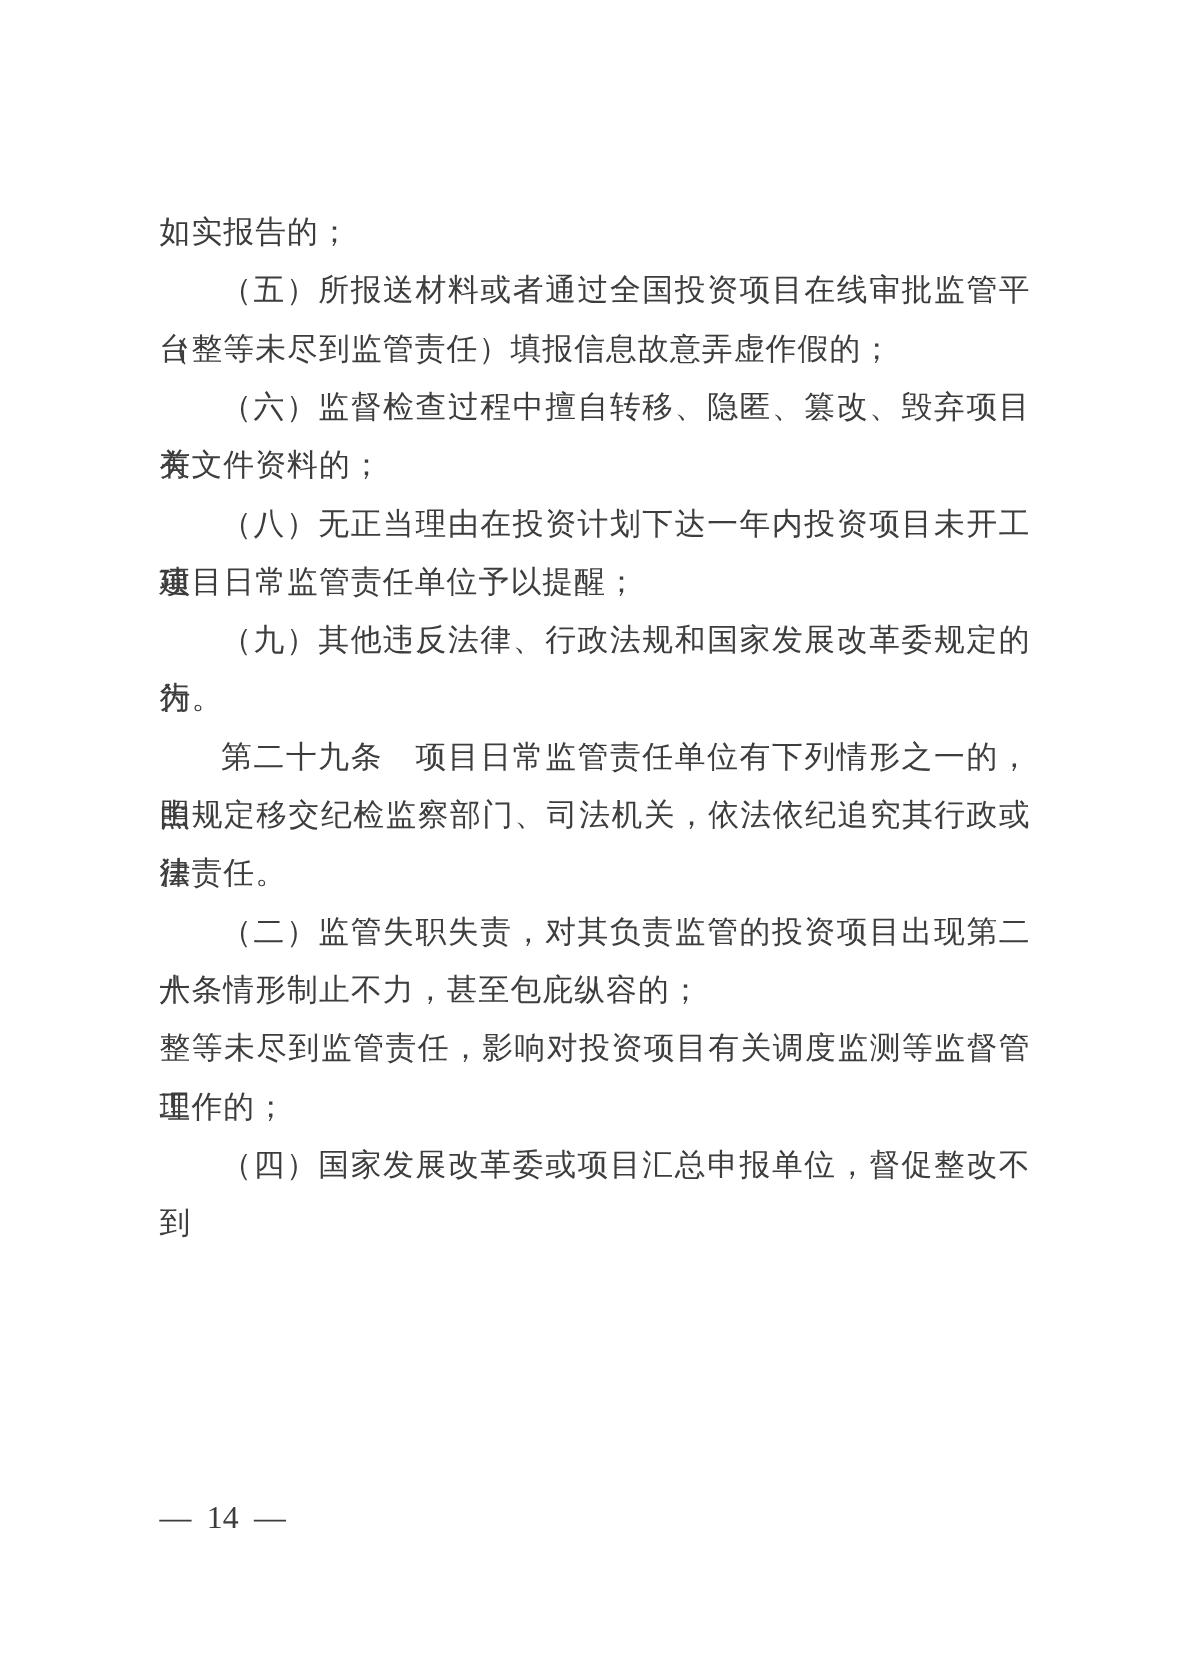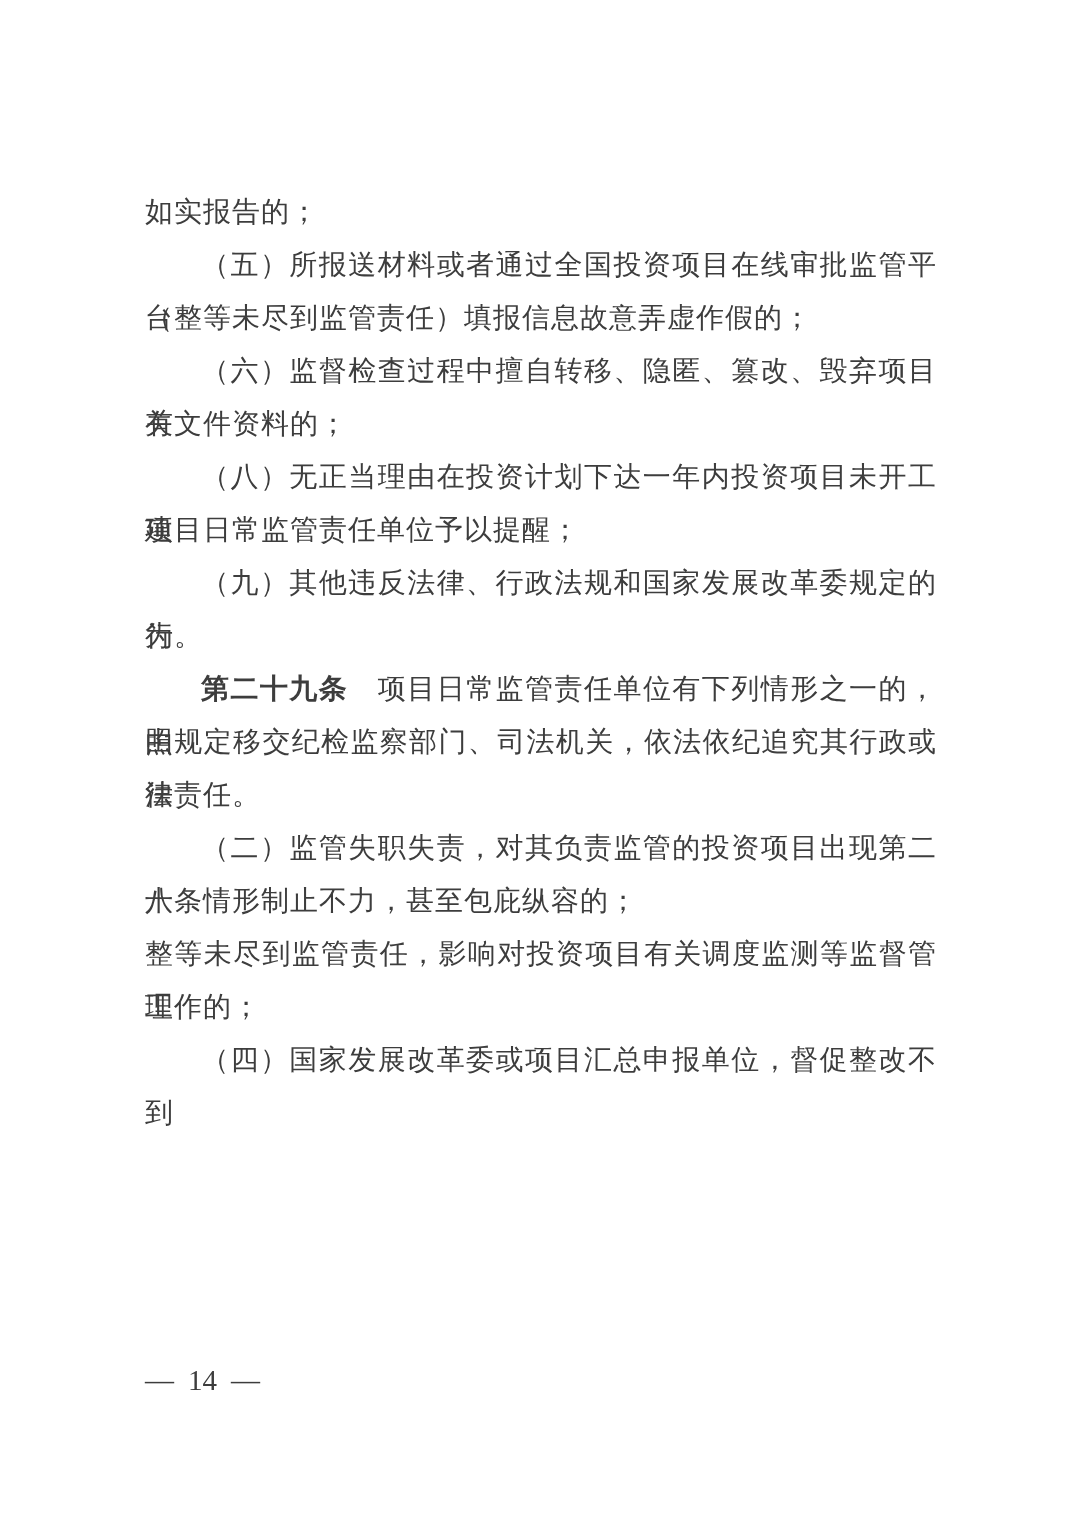--- a/index.html
+++ b/index.html
@@ -35,21 +35,21 @@
   }
   .line.indent {
     text-indent: 56px;
   }
   .line.full {
     white-space: normal;
     text-align: justify;
     text-align-last: justify;
   }
   .run.bold {
-    font-weight: bold;
+    font-weight: normal;
   }
   .footer {
     position: absolute;
     left: 145px;
     top: 1358px;
     height: 44px;
     line-height: 44px;
     font-size: 29px;
     color: #3d3d3d;
     white-space: nowrap;

